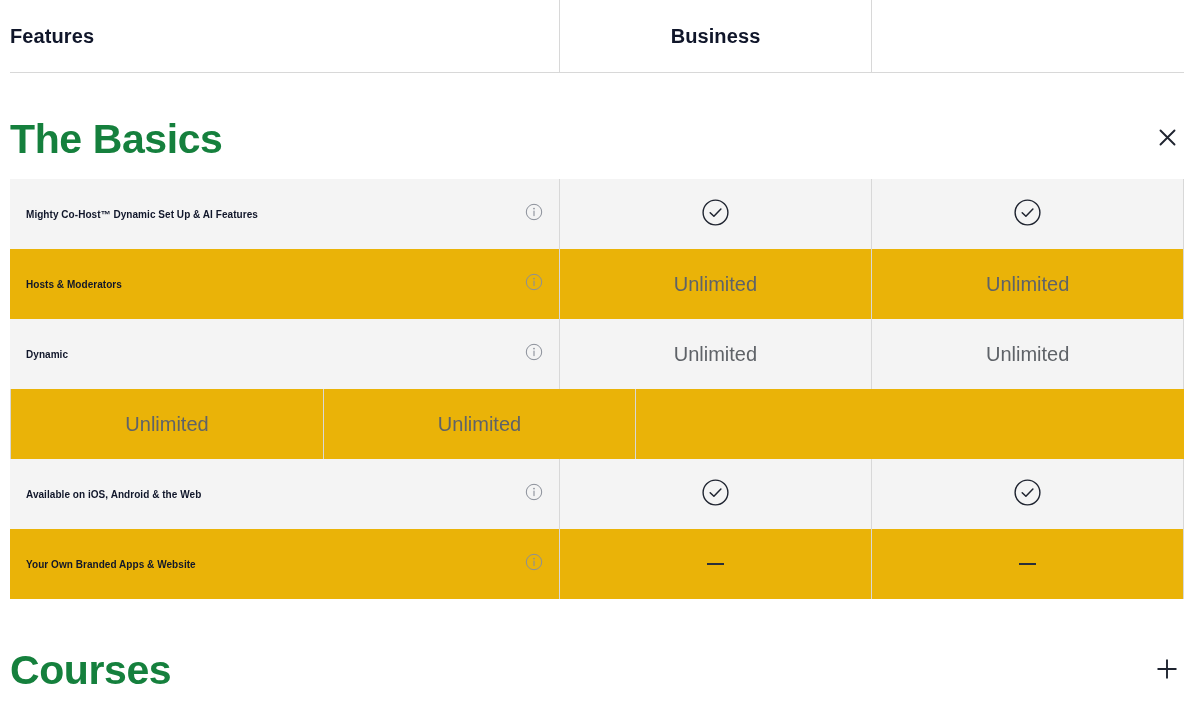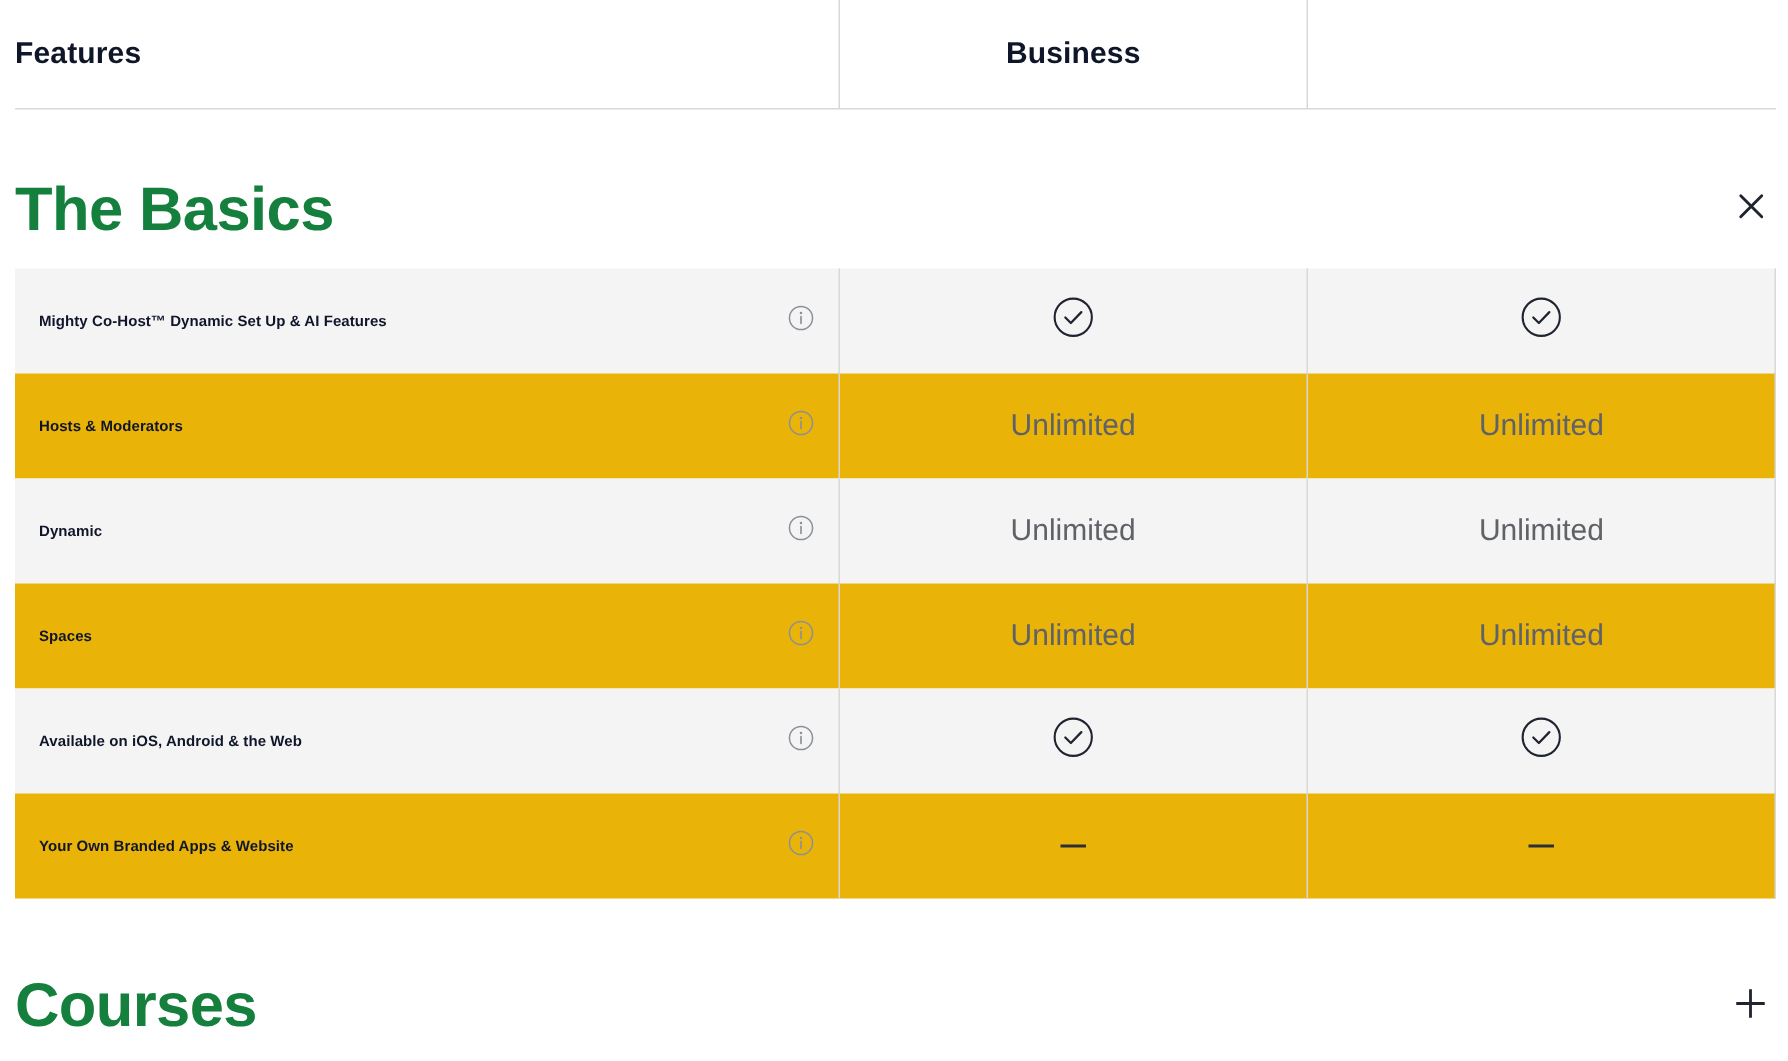--- a/index.html
+++ b/index.html
@@ -233,30 +233,20 @@
       </div>
       <div class="fcell-val">
         <span class="val-text">Unlimited</span>
       </div>
       <div class="fcell-val last">
         <span class="val-text">Unlimited</span>
       </div>
     </div>
 
     <div class="frow">
-      <div class="fcell-name">
-        <span class="fname">Spaces</span>
-        <span class="info-icon">
-          <svg width="18" height="18" viewBox="0 0 18 18" fill="none" aria-hidden="true">
-            <circle cx="9" cy="9" r="7.7" stroke="#8a8f99" stroke-width="1"></circle>
-            <circle cx="9" cy="5.6" r="0.85" fill="#8a8f99"></circle>
-            <path d="M9 8.1 V12.6" stroke="#8a8f99" stroke-width="1.1" stroke-linecap="round"></path>
-          </svg>
-        </span>
-      </div>
       <div class="fcell-val">
         <span class="val-text">Unlimited</span>
       </div>
       <div class="fcell-val last">
         <span class="val-text">Unlimited</span>
       </div>
     </div>
 
     <div class="frow alt">
       <div class="fcell-name">

